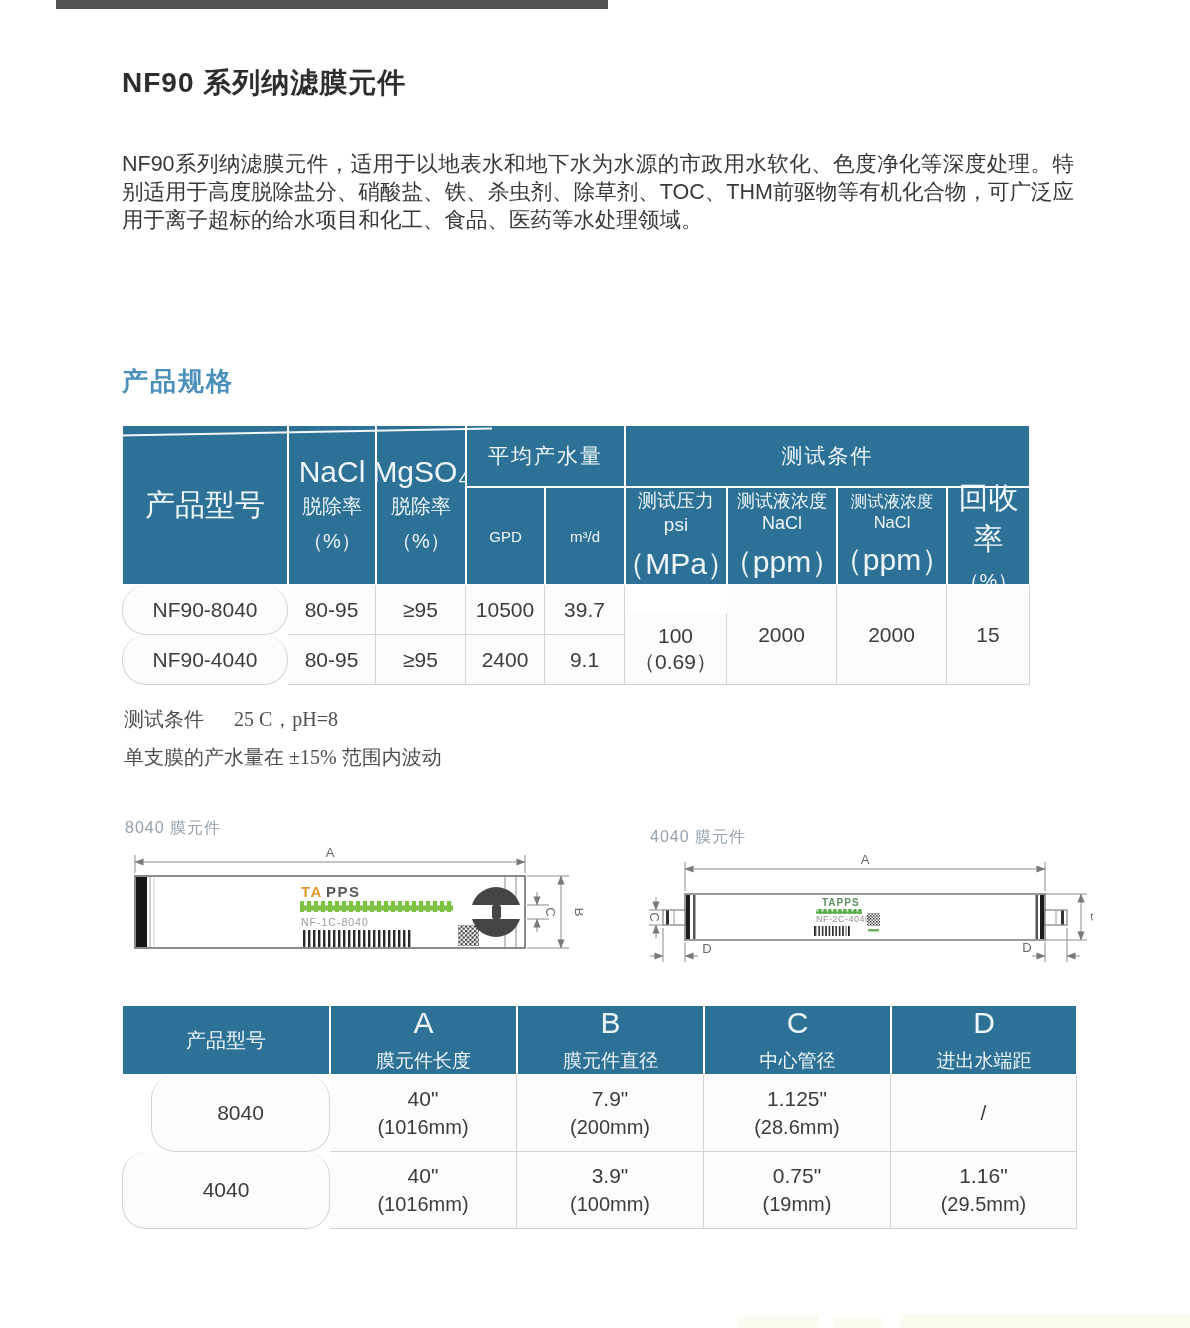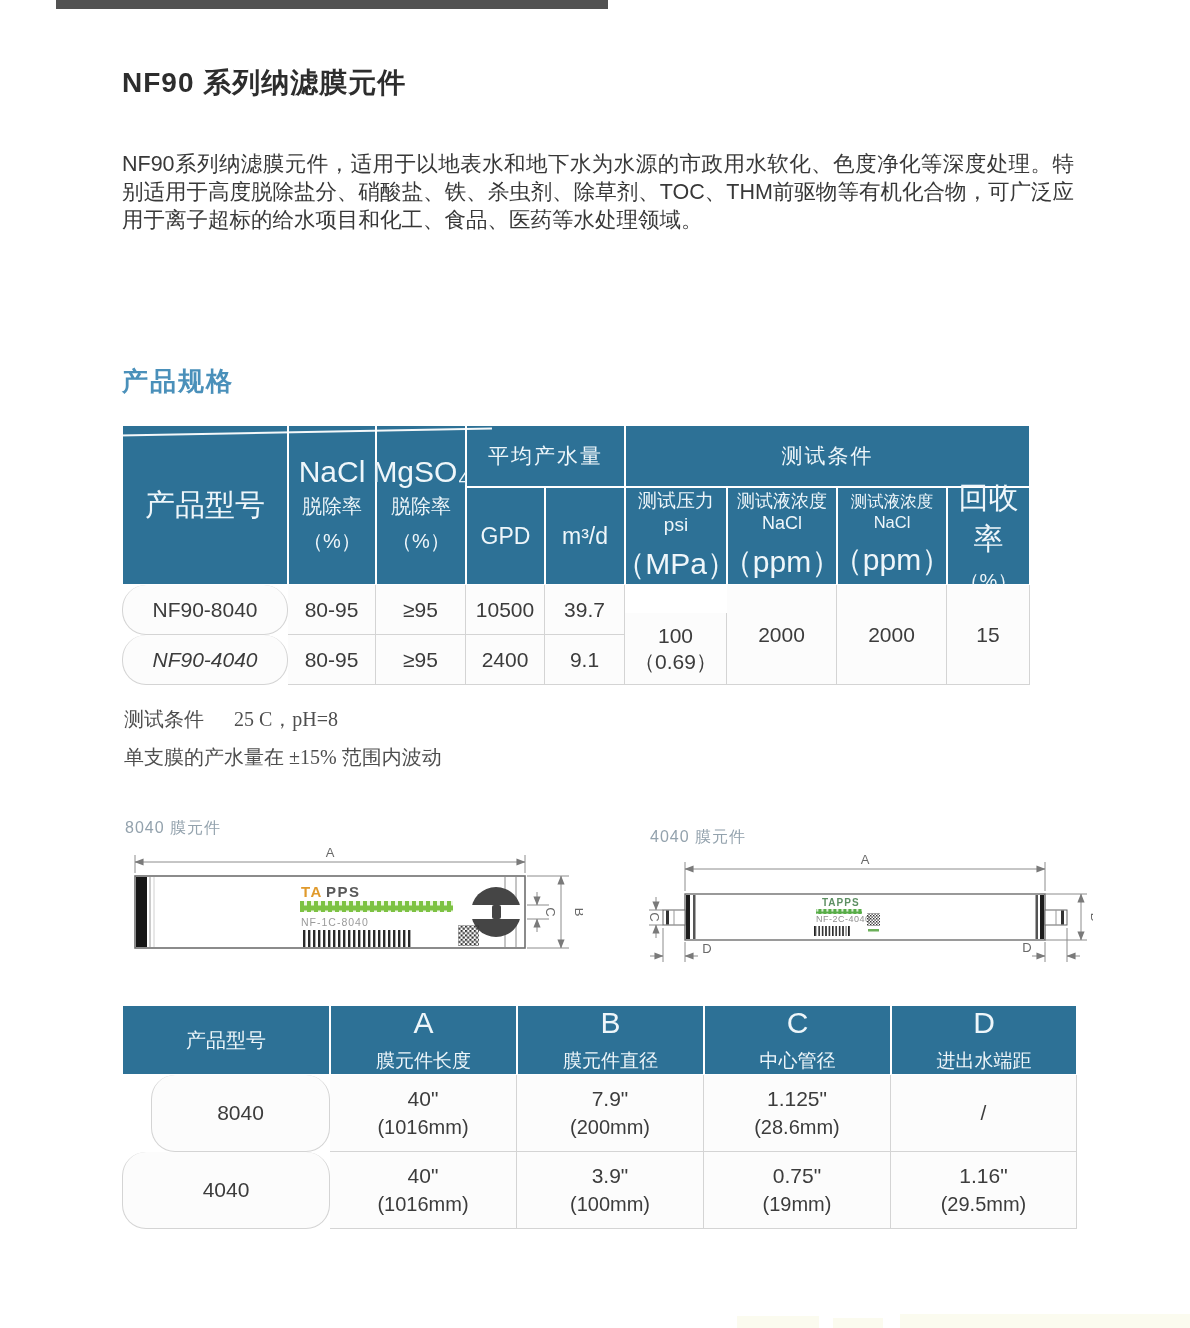--- a/index.html
+++ b/index.html
@@ -19,21 +19,21 @@
     grid-template-columns:166px 88px 90px 79px 80px 102px 110px 110px 83px;
     grid-template-rows:62px 98px 50px 50px; }
   .th { background:#2d7196; color:#eef6fa; display:flex; flex-direction:column;
     align-items:center; justify-content:center; border:1px solid #ffffff; text-align:center; }
   .td { background:#fcfcfc; color:#3c3c3c; display:flex; flex-direction:column;
     align-items:center; justify-content:center; border-right:1px solid #d4d4d4;
     border-bottom:1px solid #d4d4d4; font-size:21px; text-align:center; }
   .td.first { border-left:1px solid #d4d4d4;border-radius:24px; }
   .h22 { font-size:30px; } .h21 { font-size:21px; letter-spacing:2px; }
   .h20 { font-size:20px; } .h19 { font-size:19px; } .h18 { font-size:18px; }
-  .h165 { font-size:16.5px; } .h23 { font-size:23px; }
+  .h165 { font-size:16.5px; } .h23 { font-size:15px; }
   .gap8 { margin-top:8px; } .gap4 { margin-top:4px; }
   .two-line { line-height:26px;margin-top:28px; }
   .deco-slash { left:-2px; top:6px; width:372px; height:2px; background:#ffffff;
     transform:rotate(-1.1deg); opacity:.95; }
 
   
   .notes { left:124px; top:700px; font-family:"Liberation Serif", serif;
     font-size:20px; color:#4e4e4e; line-height:38px; }
   .note-val { margin-left:30px; }
 
@@ -124,21 +124,21 @@
     <div class="td" style="grid-column:5; grid-row:3;">39.7</div>
 
     <div class="td two-line" style="grid-column:6; grid-row:3/5;">
       <span>100</span>
       <span>（0.69）</span>
     </div>
     <div class="td" style="grid-column:7; grid-row:3/5;">2000</div>
     <div class="td" style="grid-column:8; grid-row:3/5;">2000</div>
     <div class="td" style="grid-column:9; grid-row:3/5;">15</div>
 
-    <div class="td first" style="grid-column:1; grid-row:4;font-style:italic;">NF90-4040</div>
+    <div class="td first" style="grid-column:1; grid-row:4;">NF90-4040</div>
     <div class="td" style="grid-column:2; grid-row:4;">80-95</div>
     <div class="td" style="grid-column:3; grid-row:4;">≥95</div>
     <div class="td" style="grid-column:4; grid-row:4;">2400</div>
     <div class="td" style="grid-column:5; grid-row:4;">9.1</div>
   </div>
 
   <div class="abs notes">
     <div>
       <span>测试条件</span><span class="note-val">25 C，pH=8</span>
     </div>

